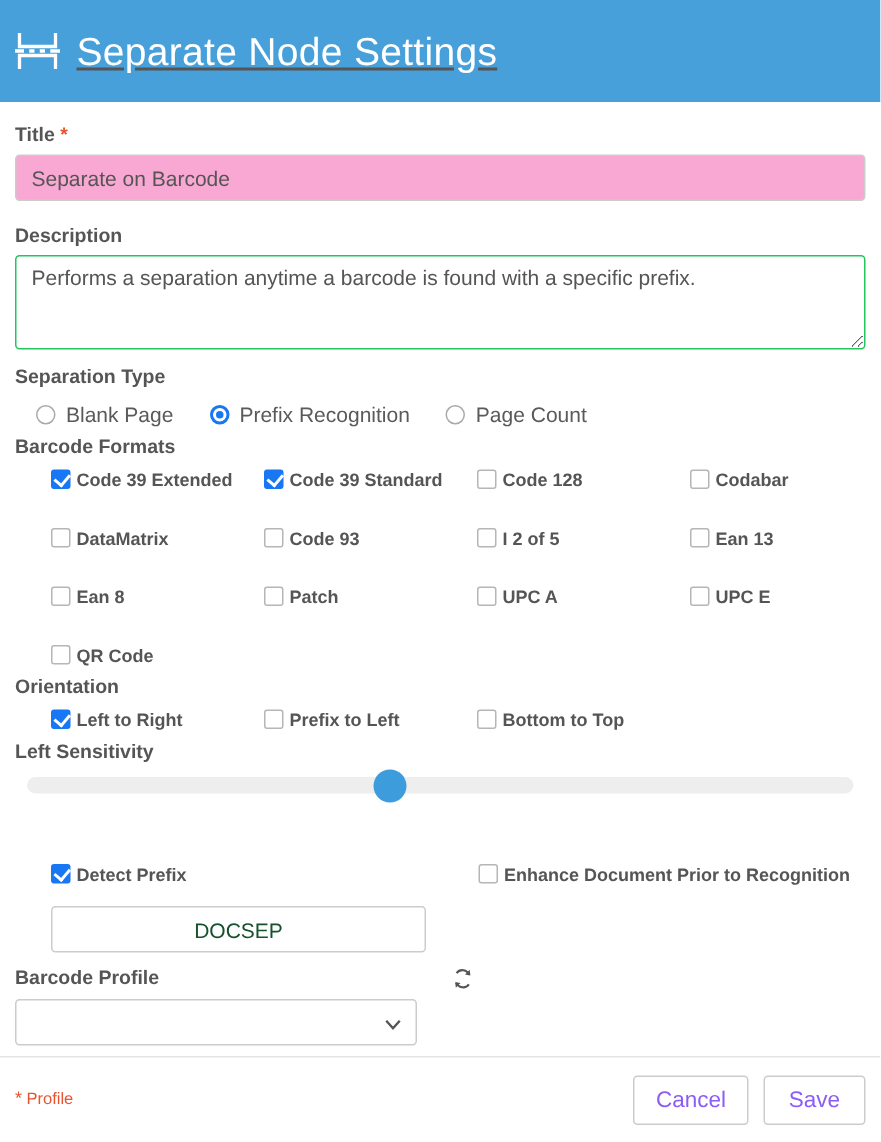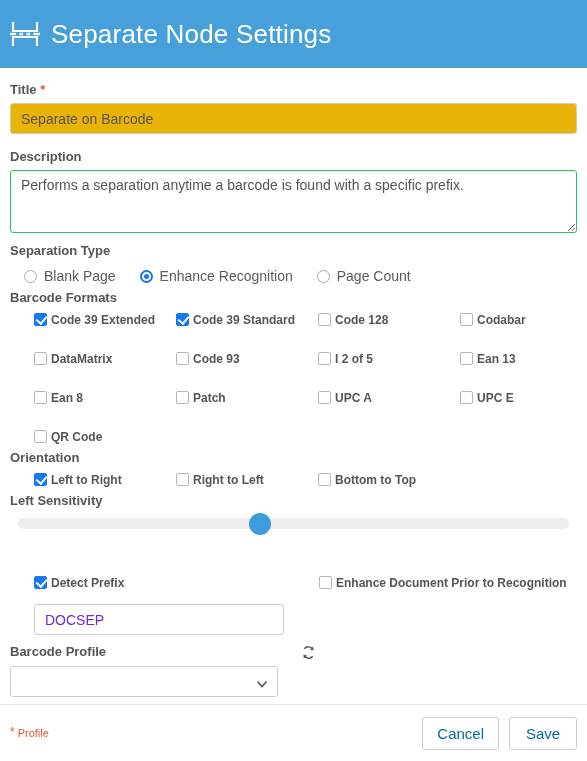--- a/index.html
+++ b/index.html
@@ -14,20 +14,21 @@
     position: relative;
   }
 
   
   .header {
     height: 68px;
     background: #47a0d9;
     display: flex;
     align-items: center;
     padding: 0 0 0 8px;
+    text-decoration: underline;
   }
   .header-icon {
     width: 34px;
     height: 34px;
     margin-right: 9px;
     flex: 0 0 auto;
   }
   .header-title {
     color: #ffffff;
     font-size: 26px;
@@ -55,21 +56,21 @@
   .text-input {
     display: block;
     width: 100%;
     height: 31px;
     border: 1px solid #ccc;
     border-radius: 3px;
     padding: 4px 10px;
     font-family: "Liberation Sans", sans-serif;
     font-size: 14px;
     color: #555;
-    background: #eab308;
+    background: #f9a8d4;
     outline: none;
   }
   .text-area {
     display: block;
     width: 100%;
     height: 63px;
     border: 1px solid #22c55e;
     border-radius: 3px;
     padding: 6px 10px;
     font-family: "Liberation Sans", sans-serif;
@@ -210,23 +211,24 @@
   
   .prefix-wrap { padding: 8px 0 0 24px; }
   .prefix-input {
     width: 250px;
     height: 31px;
     border: 1px solid #ccc;
     border-radius: 3px;
     padding: 4px 10px;
     font-family: "Liberation Sans", sans-serif;
     font-size: 14px;
-    color: #6d28d9;
+    color: #14532d;
     background: #fff;
     outline: none;
+    text-align: center;
   }
 
   
   .profile-head {
     display: flex;
     align-items: center;
     padding-top: 9px;
   }
   .refresh-icon {
     width: 15px;
@@ -285,21 +287,21 @@
   }
   .footer-spacer { flex: 1 1 auto; }
   .btn {
     height: 33px;
     min-width: 68px;
     border: 1px solid #ccc;
     border-radius: 3px;
     background: #fff;
     font-family: "Liberation Sans", sans-serif;
     font-size: 15px;
-    color: #0369a1;
+    color: #8b5cf6;
     cursor: pointer;
     margin-left: 10px;
     padding: 0 14px;
   }
 </style>
 </head>
 <body>
 
 <div class="header">
   <span class="header-icon">
@@ -335,21 +337,21 @@
   <div class="gap-10"></div>
 
   <div class="section-label">Separation Type</div>
   <div class="radio-row">
     <label class="radio-item">
       <span class="radio-mark"></span>
       <span class="radio-label">Blank Page</span>
     </label>
     <label class="radio-item checked">
       <span class="radio-mark"></span>
-      <span class="radio-label">Enhance Recognition</span>
+      <span class="radio-label">Prefix Recognition</span>
     </label>
     <label class="radio-item">
       <span class="radio-mark"></span>
       <span class="radio-label">Page Count</span>
     </label>
   </div>
 
   <div class="section-label">Barcode Formats</div>
   <div class="cb-grid">
     <label class="cb-item checked">
@@ -410,21 +412,21 @@
   </div>
 
   <div class="section-label">Orientation</div>
   <div class="cb-grid">
     <label class="cb-item checked">
       <span class="cb-mark"></span>
       <span class="cb-label">Left to Right</span>
     </label>
     <label class="cb-item">
       <span class="cb-mark"></span>
-      <span class="cb-label">Right to Left</span>
+      <span class="cb-label">Prefix to Left</span>
     </label>
     <label class="cb-item">
       <span class="cb-mark"></span>
       <span class="cb-label">Bottom to Top</span>
     </label>
   </div>
 
   <div class="section-label">Left Sensitivity</div>
   <div class="slider-wrap">
     <div class="slider-track">

